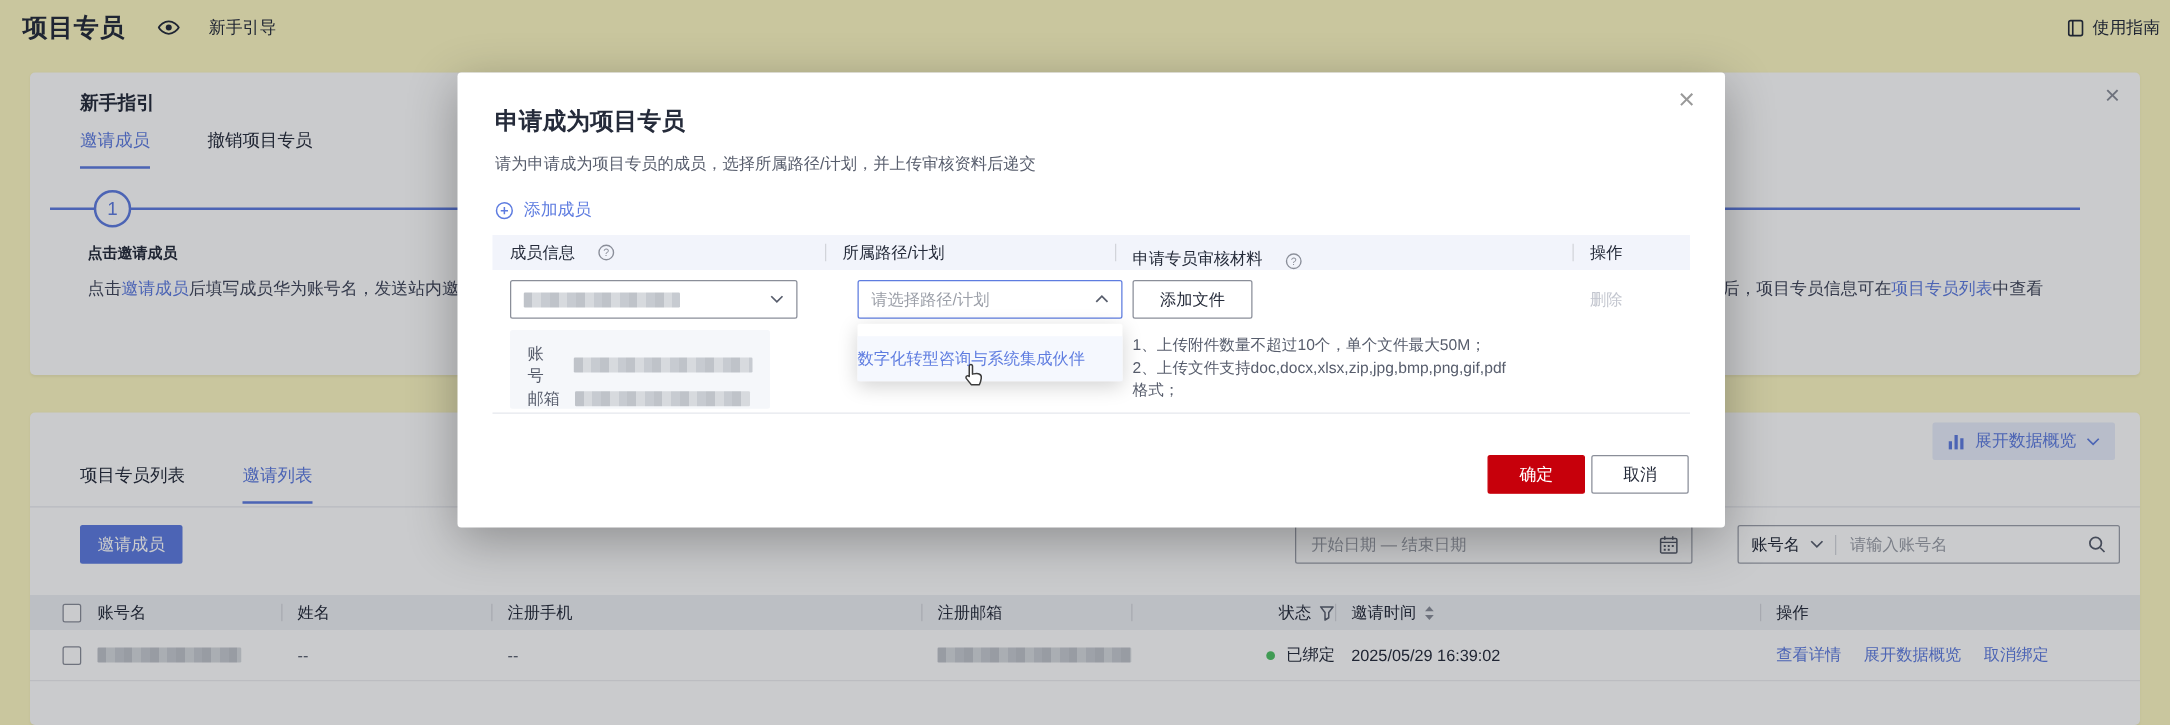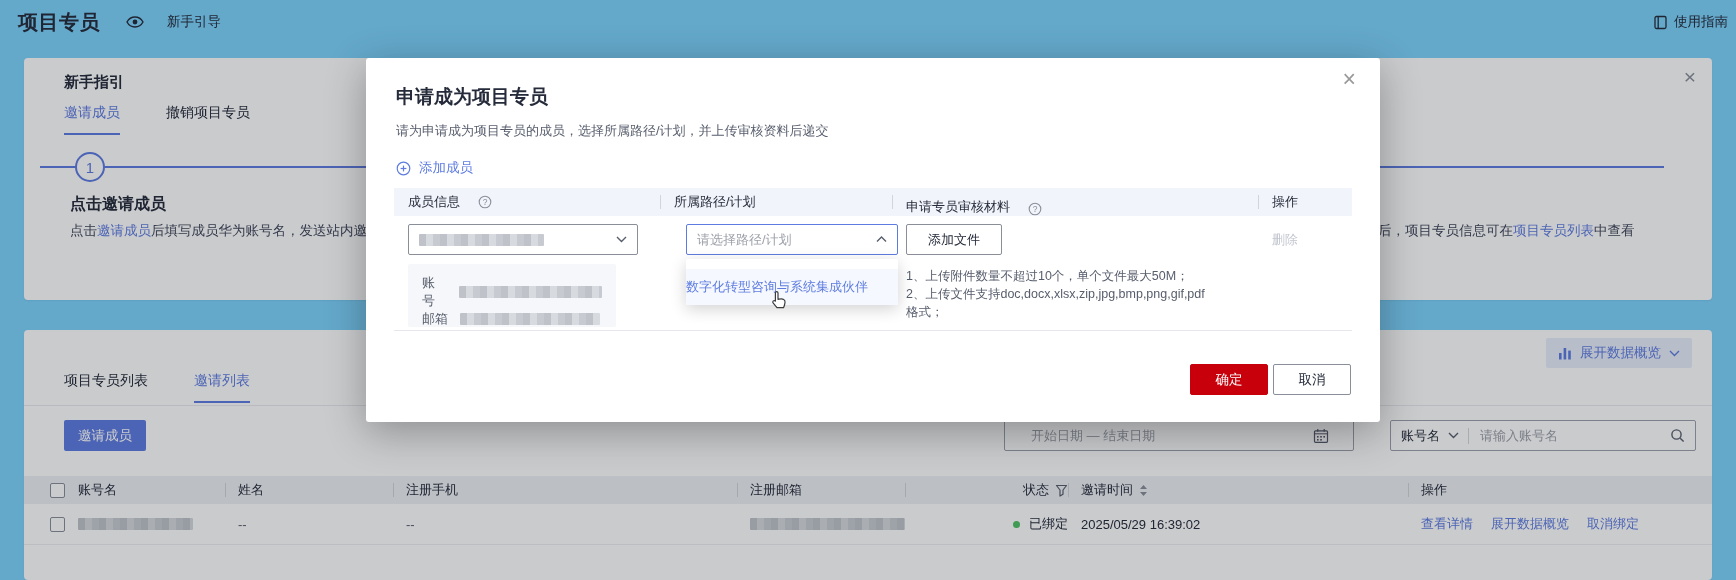--- a/index.html
+++ b/index.html
@@ -1,16 +1,16 @@
 <!DOCTYPE html>
 <html><head>
 <meta charset="utf-8">
 <style>
   html,body{margin:0;padding:0;background:#dfe1e5;}
-  .stage{position:relative;width:1736px;height:580px;overflow:hidden;background:#7dd3fc;
+  .stage{position:relative;width:1736px;height:580px;overflow:hidden;background:#fef9c3;
          font-family:"Liberation Sans","DejaVu Sans",sans-serif;color:#252b3a;font-size:13px;}
   .stage *{box-sizing:border-box;}
 
   
   .topbar{position:absolute;top:0;left:0;right:0;height:44px;display:flex;align-items:center;padding:0 8px 0 18px;}
   .page-title{font-size:20px;font-weight:bold;letter-spacing:.5px;}
   .guide-toggle{margin-left:26px;display:flex;align-items:center;gap:23px;font-size:13.5px;cursor:pointer;}
   .help{margin-left:auto;display:flex;align-items:center;gap:6px;font-size:13.5px;cursor:pointer;}
 
   
@@ -18,34 +18,34 @@
   .card1{top:58px;height:242px;}
   .card1-close{position:absolute;top:8px;right:16px;font-size:21px;color:#8a8e99;cursor:pointer;line-height:1;}
   .card1-title{position:absolute;top:15px;left:40px;font-size:15px;font-weight:bold;}
   .tabs{display:flex;gap:46px;font-size:14px;}
   .tabs1{position:absolute;top:46px;left:40px;}
   .tab{padding-bottom:11px;cursor:pointer;color:#252b3a;border-bottom:2px solid transparent;}
   .tab.active{color:#5e7ce0;border-bottom-color:#5e7ce0;}
   .step-line{position:absolute;top:108px;left:16px;right:48px;height:2px;background:#5e7ce0;}
   .step-circle{position:absolute;top:94px;left:51px;width:30px;height:30px;border:2px solid #5e7ce0;border-radius:50%;
                background:#fff;color:#5e7ce0;display:flex;align-items:center;justify-content:center;font-size:15px;}
-  .step-title{position:absolute;top:136px;left:46px;font-size:16px;font-weight:bold;}
+  .step-title{position:absolute;top:136px;left:46px;font-size:12px;font-weight:bold;}
   .step-desc{position:absolute;top:164px;left:46px;font-size:13.5px;color:#40465a;}
   .step2-frag{position:absolute;top:164px;left:1354px;font-size:13.5px;color:#40465a;white-space:nowrap;}
   .link{color:#5e7ce0;cursor:pointer;text-decoration:none;}
 
   .card2{top:330px;height:250px;}
   .overview-btn{position:absolute;top:8px;right:20px;height:30px;padding:0 12px;background:#e8eefb;border-radius:2px;
                 display:flex;align-items:center;gap:8px;color:#5e7ce0;font-size:13.5px;cursor:pointer;}
   .tabs2{position:absolute;top:42px;left:40px;}
   .tabs2-underline{position:absolute;top:75px;left:0;right:0;height:1px;background:#e9eaee;}
   .btn-invite{position:absolute;top:90px;left:40px;width:82px;height:31px;background:#5e7ce0;color:#fff;border:none;
               border-radius:2px;font-size:13.5px;cursor:pointer;font-family:inherit;}
   .toolbar-right{position:absolute;top:90px;right:16px;display:flex;gap:36px;}
-  .date-input{width:350px;height:31px;border:1px solid #9da1ab;border-radius:2px;display:flex;align-items:center;padding:0 24px;background:#fff;}
+  .date-input{width:318px;height:31px;border:1px solid #9da1ab;border-radius:2px;display:flex;align-items:center;padding:0 10px;background:#fff;}
   .date-input input{border:none;outline:none;background:transparent;flex:1;font-size:13px;font-family:inherit;color:#252b3a;}
   .search-group{width:306px;height:31px;border:1px solid #9da1ab;border-radius:2px;display:flex;align-items:center;padding:0 10px;gap:9px;background:#fff;}
   .field-select{display:flex;align-items:center;gap:8px;cursor:pointer;}
   .vdiv{width:1px;height:16px;background:#d4d6dc;}
   .search-group input{border:none;outline:none;background:transparent;flex:1;font-size:13px;font-family:inherit;color:#252b3a;min-width:0;}
   input::placeholder{color:#9b9fa8;}
 
   
   .thead{position:absolute;top:146px;left:0;right:0;height:28px;background:#eef0f4;display:flex;align-items:center;font-size:13px;}
   .trow{position:absolute;top:174px;left:0;right:0;height:41px;display:flex;align-items:center;border-bottom:1px solid #ededf0;font-size:13px;}

